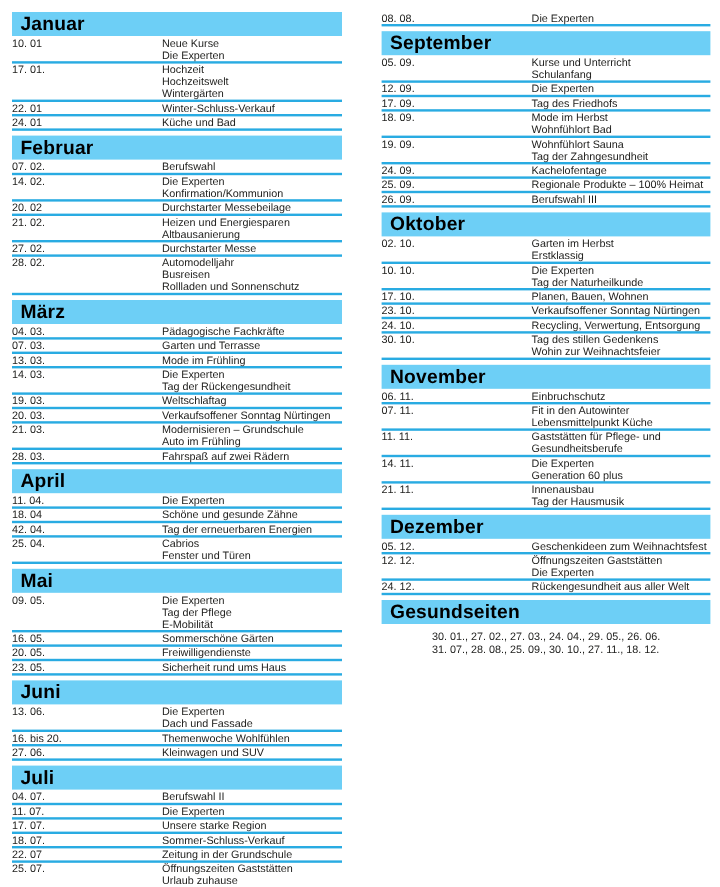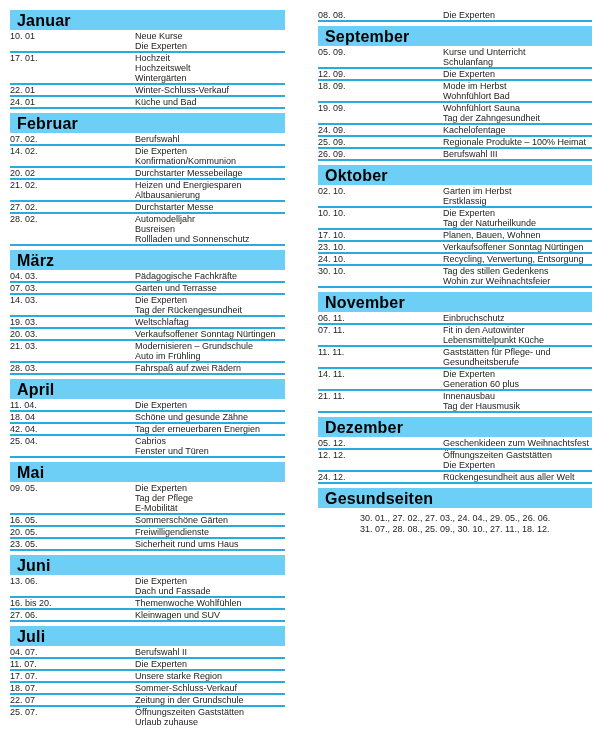--- a/index.html
+++ b/index.html
@@ -153,20 +153,26 @@
             <div class="line">Pädagogische Fachkräfte</div>
           </div>
         </div>
         <div class="row">
           <div class="date">07. 03.</div>
           <div class="desc">
             <div class="line">Garten und Terrasse</div>
           </div>
         </div>
         <div class="row">
+          <div class="date">13. 03.</div>
+          <div class="desc">
+            <div class="line">Mode im Frühling</div>
+          </div>
+        </div>
+        <div class="row">
           <div class="date">14. 03.</div>
           <div class="desc">
             <div class="line">Die Experten</div>
             <div class="line">Tag der Rückengesundheit</div>
           </div>
         </div>
         <div class="row">
           <div class="date">19. 03.</div>
           <div class="desc">
             <div class="line">Weltschlaftag</div>
@@ -327,20 +333,26 @@
           <div class="date">05. 09.</div>
           <div class="desc">
             <div class="line">Kurse und Unterricht</div>
             <div class="line">Schulanfang</div>
           </div>
         </div>
         <div class="row">
           <div class="date">12. 09.</div>
           <div class="desc">
             <div class="line">Die Experten</div>
+          </div>
+        </div>
+        <div class="row">
+          <div class="date">17. 09.</div>
+          <div class="desc">
+            <div class="line">Tag des Friedhofs</div>
           </div>
         </div>
         <div class="row">
           <div class="date">18. 09.</div>
           <div class="desc">
             <div class="line">Mode im Herbst</div>
             <div class="line">Wohnfühlort Bad</div>
           </div>
         </div>
         <div class="row">

